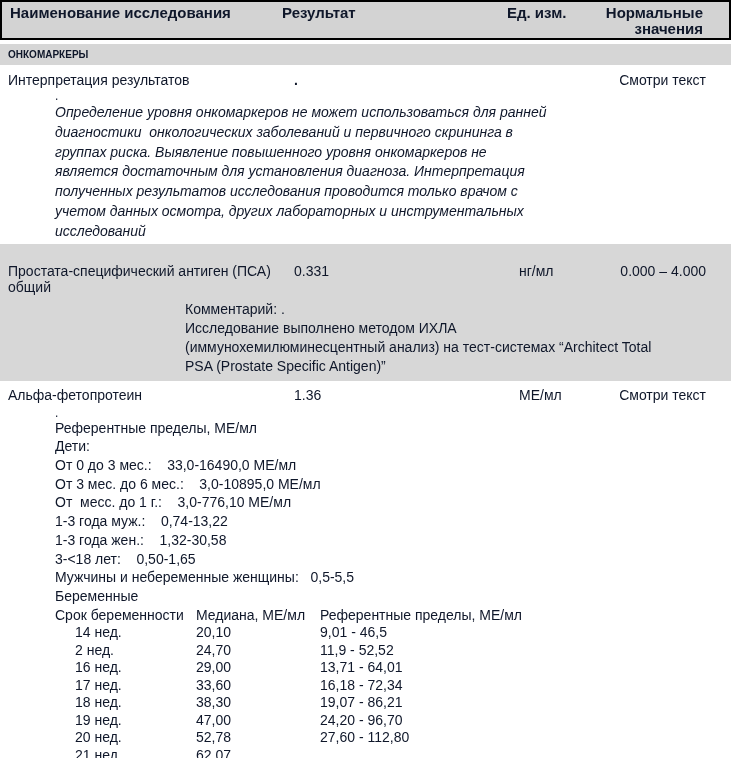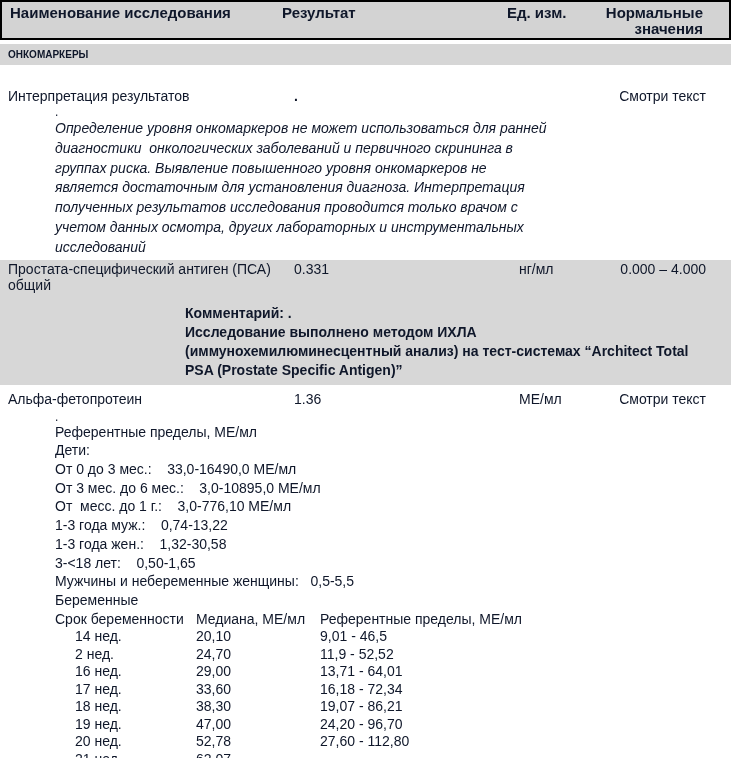--- a/index.html
+++ b/index.html
@@ -41,21 +41,21 @@
   
   .row{
     display:grid;
     grid-template-columns:280px 220px 100px 1fr;
     line-height:16px;
   }
   .row .c1{padding-left:8px;}
   .row .c2{padding-left:14px;}
   .row .c3{padding-left:19px;}
   .row .c4{text-align:right;padding-right:25px;}
-  .row-interp{margin-top:23px;}
+  .row-interp{margin-top:7px;}
   .dot-result{font-weight:bold;}
   
   .dotline{
     margin-left:55px;
     height:10px;
     line-height:10px;
     font-size:12px;
   }
   .dl1{margin-top:3px;}
   .dl2{margin-top:5px;}
@@ -64,26 +64,26 @@
     margin:2px 0 0 55px;
     width:500px;
     line-height:19.8px;
     white-space:pre-wrap;
     font-style:italic;
   }
   
   .psa-block{
     margin-top:2px;
     background:#d7d7d7;
-    padding:1px 0 5px;
+    padding:19px 0 5px;
   }
   .comment{
-    margin:11px 0 0 185px;
+    margin:5px 0 0 185px;
     width:520px;
-    font-weight:bold;
+    font-weight:normal;
     line-height:19px;
     white-space:pre-wrap;
   }
   .row-afp{margin-top:6px;}
   
   .reflines{margin:1px 0 0 55px;}
   .refline{
     line-height:18.7px;
     white-space:pre;
   }

